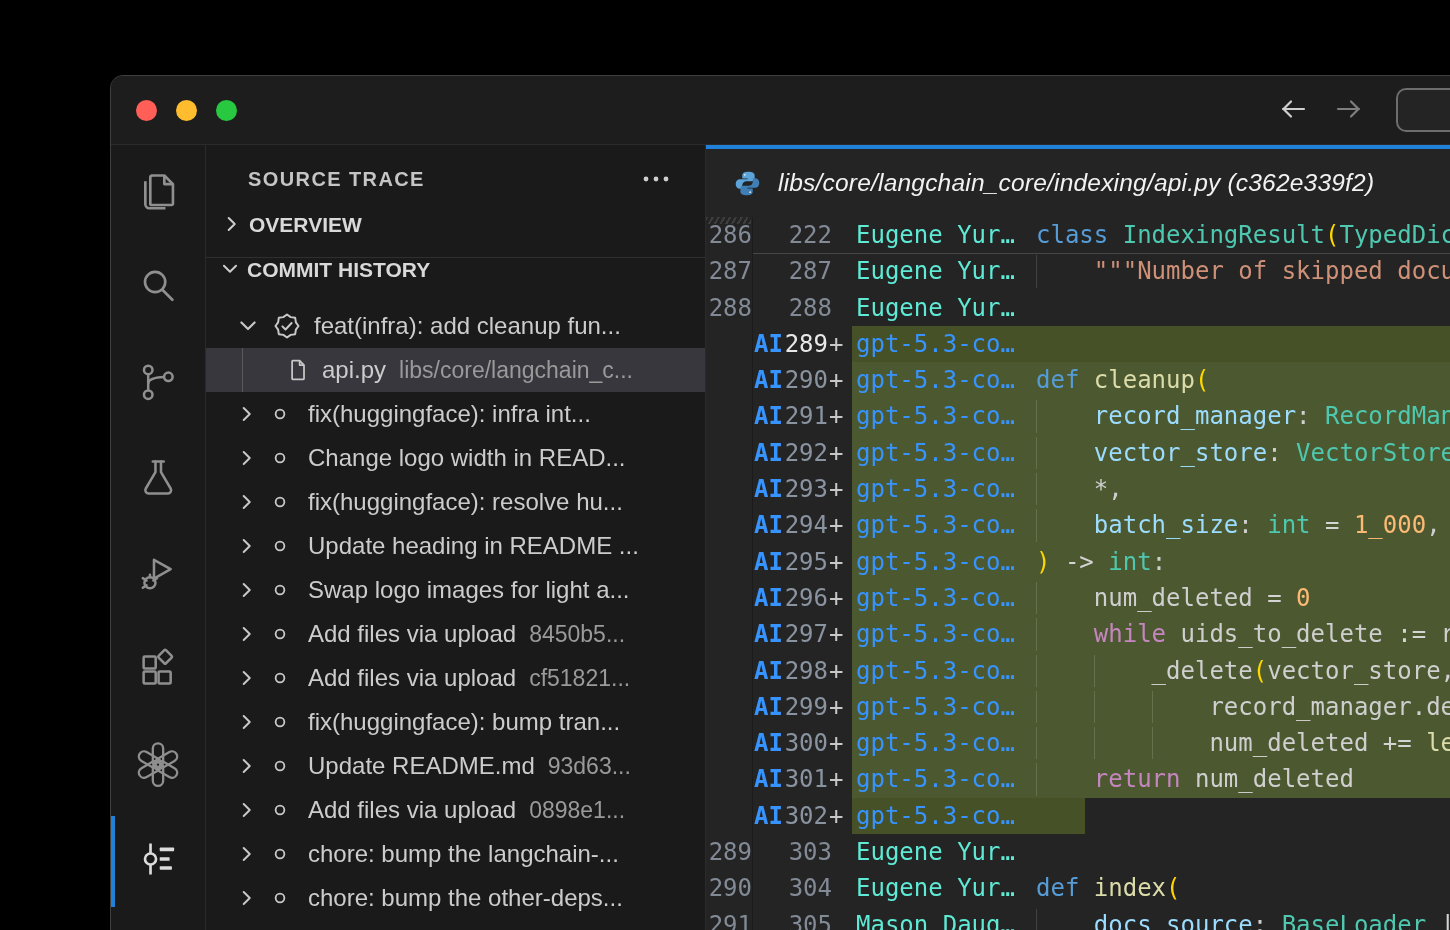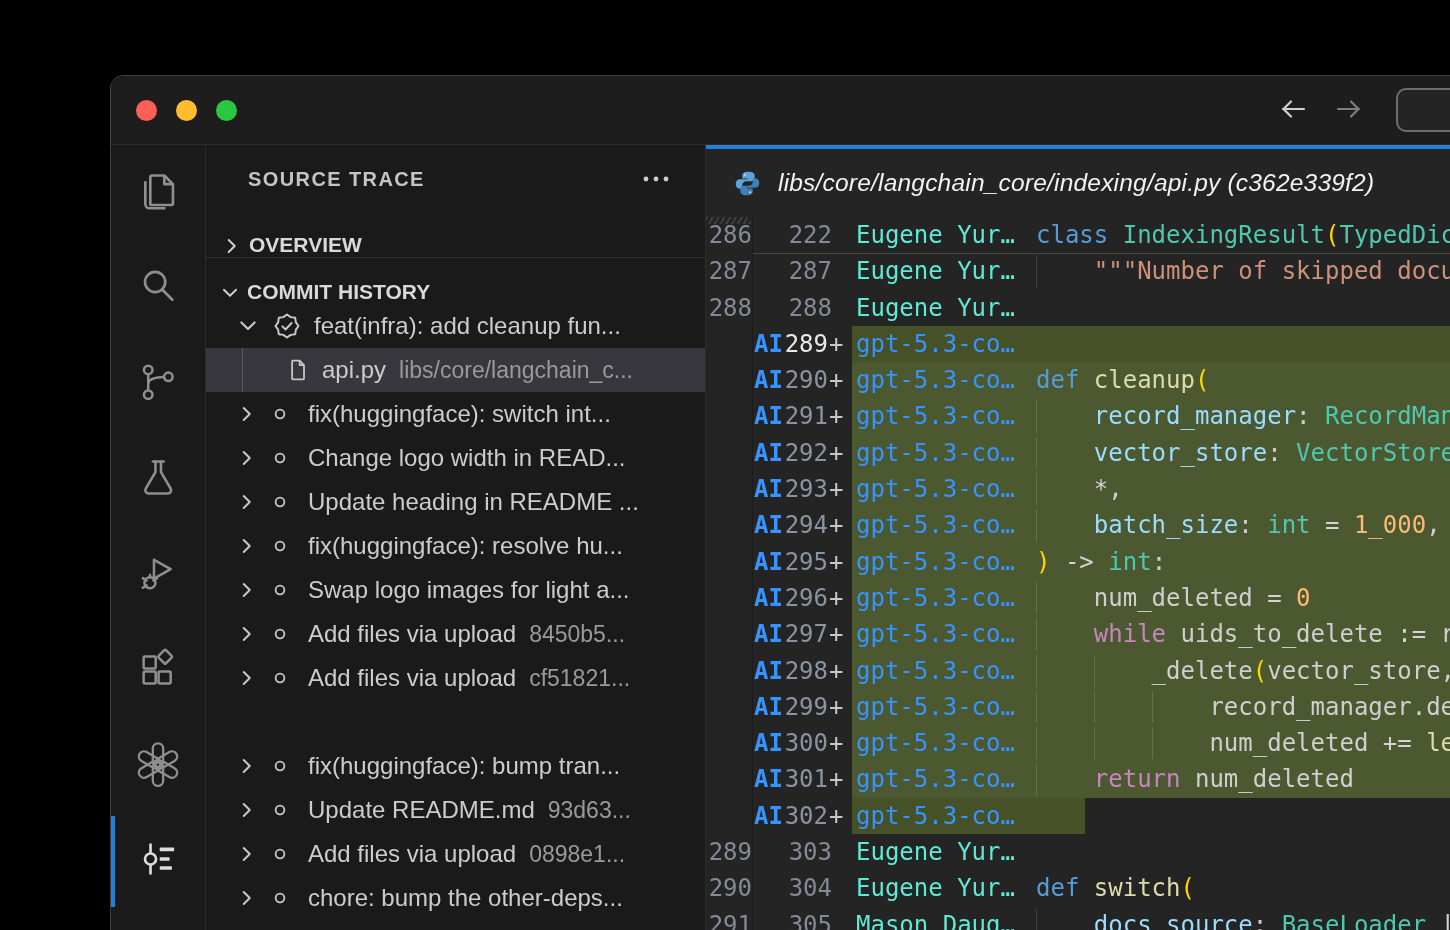--- a/index.html
+++ b/index.html
@@ -24,21 +24,21 @@
   .ab-item svg{width:46px;height:46px;}
   .ab-item.active{color:#dcdcdc;}
   .ab-item.active::before{content:'';position:absolute;left:0;top:2px;bottom:2px;width:4px;background:#2180d8;}
   
   .sidebar{width:500px;flex:none;background:#1a1a1a;border-right:1px solid #2b2b2b;display:flex;
     flex-direction:column;color:#cccccc;overflow:hidden;}
   .sb-header{height:68px;flex:none;display:flex;align-items:center;padding:0 36px 0 42px;}
   .sb-title{font-size:20px;font-weight:bold;letter-spacing:1.4px;color:#c5c5c5;}
   .sb-more{margin-left:auto;color:#cfcfcf;display:flex;align-items:center;cursor:pointer;}
   .sb-more svg{width:26px;height:8px;}
-  .sb-section{flex:none;display:flex;align-items:flex-end;font-weight:bold;font-size:21px;color:#d9d9d9;}
+  .sb-section{flex:none;display:flex;align-items:flex-start;font-weight:bold;font-size:21px;color:#d9d9d9;}
   .sb-section .ic{display:flex;margin-right:6px;color:#cccccc;}
   .sb-section .ic svg{width:22px;height:22px;}
   .sec-overview{height:45px;border-bottom:1px solid #2f2f2f;padding-left:15px;}
   .sec-commits{height:46px;padding-left:13px;}
   .tree{flex:1;overflow:hidden;}
   .trow{height:44px;display:flex;align-items:center;font-size:24px;color:#cccccc;position:relative;cursor:pointer;white-space:nowrap;}
   .trow.selected{background:#37373d;}
   .trow .ic{display:flex;color:#c8c8c8;flex:none;}
   .t-label{color:#cccccc;}
   .t-desc{color:#9a9a9a;margin-left:13px;font-size:23px;}
@@ -230,21 +230,21 @@
             <span class="ic" style="margin-right: 12px;">
               <svg viewBox="0 0 20 20" fill="none" stroke="currentColor" stroke-width="1.8" stroke-linecap="round" stroke-linejoin="round" style="width: 22px; height: 22px;">
                 <path d="M7 4.5l5.5 5.5L7 15.5"></path>
               </svg>
             </span>
             <span class="ic" style="margin-right: 18px;">
               <svg viewBox="0 0 22 22" fill="none" stroke="currentColor" stroke-width="2" style="width: 20px; height: 20px;">
                 <circle cx="11" cy="11" r="4.8"></circle>
               </svg>
             </span>
-            <span class="t-label">fix(huggingface): switch int...</span>
+            <span class="t-label">fix(huggingface): infra int...</span>
           </div>
           <div class="trow" style="padding-left: 30px;">
             <span class="ic" style="margin-right: 12px;">
               <svg viewBox="0 0 20 20" fill="none" stroke="currentColor" stroke-width="1.8" stroke-linecap="round" stroke-linejoin="round" style="width: 22px; height: 22px;">
                 <path d="M7 4.5l5.5 5.5L7 15.5"></path>
               </svg>
             </span>
             <span class="ic" style="margin-right: 18px;">
               <svg viewBox="0 0 22 22" fill="none" stroke="currentColor" stroke-width="2" style="width: 20px; height: 20px;">
                 <circle cx="11" cy="11" r="4.8"></circle>
@@ -256,34 +256,34 @@
             <span class="ic" style="margin-right: 12px;">
               <svg viewBox="0 0 20 20" fill="none" stroke="currentColor" stroke-width="1.8" stroke-linecap="round" stroke-linejoin="round" style="width: 22px; height: 22px;">
                 <path d="M7 4.5l5.5 5.5L7 15.5"></path>
               </svg>
             </span>
             <span class="ic" style="margin-right: 18px;">
               <svg viewBox="0 0 22 22" fill="none" stroke="currentColor" stroke-width="2" style="width: 20px; height: 20px;">
                 <circle cx="11" cy="11" r="4.8"></circle>
               </svg>
             </span>
+            <span class="t-label">fix(huggingface): resolve hu...</span>
+          </div>
+          <div class="trow" style="padding-left: 30px;">
+            <span class="ic" style="margin-right: 12px;">
+              <svg viewBox="0 0 20 20" fill="none" stroke="currentColor" stroke-width="1.8" stroke-linecap="round" stroke-linejoin="round" style="width: 22px; height: 22px;">
+                <path d="M7 4.5l5.5 5.5L7 15.5"></path>
+              </svg>
+            </span>
+            <span class="ic" style="margin-right: 18px;">
+              <svg viewBox="0 0 22 22" fill="none" stroke="currentColor" stroke-width="2" style="width: 20px; height: 20px;">
+                <circle cx="11" cy="11" r="4.8"></circle>
+              </svg>
+            </span>
             <span class="t-label">Update heading in README ...</span>
-          </div>
-          <div class="trow" style="padding-left: 30px;">
-            <span class="ic" style="margin-right: 12px;">
-              <svg viewBox="0 0 20 20" fill="none" stroke="currentColor" stroke-width="1.8" stroke-linecap="round" stroke-linejoin="round" style="width: 22px; height: 22px;">
-                <path d="M7 4.5l5.5 5.5L7 15.5"></path>
-              </svg>
-            </span>
-            <span class="ic" style="margin-right: 18px;">
-              <svg viewBox="0 0 22 22" fill="none" stroke="currentColor" stroke-width="2" style="width: 20px; height: 20px;">
-                <circle cx="11" cy="11" r="4.8"></circle>
-              </svg>
-            </span>
-            <span class="t-label">fix(huggingface): resolve hu...</span>
           </div>
           <div class="trow" style="padding-left: 30px;">
             <span class="ic" style="margin-right: 12px;">
               <svg viewBox="0 0 20 20" fill="none" stroke="currentColor" stroke-width="1.8" stroke-linecap="round" stroke-linejoin="round" style="width: 22px; height: 22px;">
                 <path d="M7 4.5l5.5 5.5L7 15.5"></path>
               </svg>
             </span>
             <span class="ic" style="margin-right: 18px;">
               <svg viewBox="0 0 22 22" fill="none" stroke="currentColor" stroke-width="2" style="width: 20px; height: 20px;">
                 <circle cx="11" cy="11" r="4.8"></circle>
@@ -312,21 +312,21 @@
               </svg>
             </span>
             <span class="ic" style="margin-right: 18px;">
               <svg viewBox="0 0 22 22" fill="none" stroke="currentColor" stroke-width="2" style="width: 20px; height: 20px;">
                 <circle cx="11" cy="11" r="4.8"></circle>
               </svg>
             </span>
             <span class="t-label">Add files via upload</span>
             <span class="t-desc">cf51821...</span>
           </div>
-          <div class="trow" style="padding-left: 30px; margin-top: 44px;">
+          <div class="trow" style="padding-left: 30px;">
             <span class="ic" style="margin-right: 12px;">
               <svg viewBox="0 0 20 20" fill="none" stroke="currentColor" stroke-width="1.8" stroke-linecap="round" stroke-linejoin="round" style="width: 22px; height: 22px;">
                 <path d="M7 4.5l5.5 5.5L7 15.5"></path>
               </svg>
             </span>
             <span class="ic" style="margin-right: 18px;">
               <svg viewBox="0 0 22 22" fill="none" stroke="currentColor" stroke-width="2" style="width: 20px; height: 20px;">
                 <circle cx="11" cy="11" r="4.8"></circle>
               </svg>
             </span>
@@ -364,34 +364,34 @@
             <span class="ic" style="margin-right: 12px;">
               <svg viewBox="0 0 20 20" fill="none" stroke="currentColor" stroke-width="1.8" stroke-linecap="round" stroke-linejoin="round" style="width: 22px; height: 22px;">
                 <path d="M7 4.5l5.5 5.5L7 15.5"></path>
               </svg>
             </span>
             <span class="ic" style="margin-right: 18px;">
               <svg viewBox="0 0 22 22" fill="none" stroke="currentColor" stroke-width="2" style="width: 20px; height: 20px;">
                 <circle cx="11" cy="11" r="4.8"></circle>
               </svg>
             </span>
+            <span class="t-label">chore: bump the langchain-...</span>
+          </div>
+          <div class="trow" style="padding-left: 30px;">
+            <span class="ic" style="margin-right: 12px;">
+              <svg viewBox="0 0 20 20" fill="none" stroke="currentColor" stroke-width="1.8" stroke-linecap="round" stroke-linejoin="round" style="width: 22px; height: 22px;">
+                <path d="M7 4.5l5.5 5.5L7 15.5"></path>
+              </svg>
+            </span>
+            <span class="ic" style="margin-right: 18px;">
+              <svg viewBox="0 0 22 22" fill="none" stroke="currentColor" stroke-width="2" style="width: 20px; height: 20px;">
+                <circle cx="11" cy="11" r="4.8"></circle>
+              </svg>
+            </span>
             <span class="t-label">chore: bump the other-deps...</span>
-          </div>
-          <div class="trow" style="padding-left: 30px;">
-            <span class="ic" style="margin-right: 12px;">
-              <svg viewBox="0 0 20 20" fill="none" stroke="currentColor" stroke-width="1.8" stroke-linecap="round" stroke-linejoin="round" style="width: 22px; height: 22px;">
-                <path d="M7 4.5l5.5 5.5L7 15.5"></path>
-              </svg>
-            </span>
-            <span class="ic" style="margin-right: 18px;">
-              <svg viewBox="0 0 22 22" fill="none" stroke="currentColor" stroke-width="2" style="width: 20px; height: 20px;">
-                <circle cx="11" cy="11" r="4.8"></circle>
-              </svg>
-            </span>
-            <span class="t-label">chore: bump the langchain-...</span>
           </div>
         </div>
     </div>
 
     <div class="editor">
       <div class="tabstrip">
         <span class="tab-icon">
           <svg viewBox="0 0 48 48">
             <path fill="#5ba3d9" d="M24 3c-6.2 0-9.3 2.7-9.3 6.2V15h9.6v1.6H10.4C6.4 16.6 3 19.5 3 25s3.4 8.4 7.4 8.4h4.2v-6.2c0-4.1 3.5-7.2 7.6-7.2h9.3c3.1 0 5.2-2.3 5.2-5.2V9.2C36.7 5.7 32.9 3 26.7 3H24z"></path>
             <circle cx="19.2" cy="8.6" r="1.7" fill="#d7e9f7"></circle>
@@ -415,18 +415,18 @@
           <div class="crow"><div class="gbg"></div><div class="ig" style="left: 330px;"></div><span class="ai-tag">AI</span><span class="ai-num">294</span><span class="plus">+</span><span class="model">gpt-5.3-co…</span><span class="ct-line"><span class="seg pl">    </span><span class="seg pm">batch_size</span><span class="seg pl">: </span><span class="seg ty">int</span><span class="seg pl"> </span><span class="seg op">=</span><span class="seg pl"> </span><span class="seg nu">1_000</span><span class="seg pl">,</span></span></div>
           <div class="crow"><div class="gbg"></div><span class="ai-tag">AI</span><span class="ai-num">295</span><span class="plus">+</span><span class="model">gpt-5.3-co…</span><span class="ct-line"><span class="seg br">)</span><span class="seg pl"> </span><span class="seg op">-&gt;</span><span class="seg pl"> </span><span class="seg ty">int</span><span class="seg pl">:</span></span></div>
           <div class="crow"><div class="gbg"></div><div class="ig" style="left: 330px;"></div><span class="ai-tag">AI</span><span class="ai-num">296</span><span class="plus">+</span><span class="model">gpt-5.3-co…</span><span class="ct-line"><span class="seg pl">    num_deleted </span><span class="seg op">=</span><span class="seg pl"> </span><span class="seg nu">0</span></span></div>
           <div class="crow"><div class="gbg"></div><div class="ig" style="left: 330px;"></div><span class="ai-tag">AI</span><span class="ai-num">297</span><span class="plus">+</span><span class="model">gpt-5.3-co…</span><span class="ct-line"><span class="seg pl">    </span><span class="seg ct">while</span><span class="seg pl"> uids_to_delete </span><span class="seg op">:=</span><span class="seg pl"> record_manager.</span></span></div>
           <div class="crow"><div class="gbg"></div><div class="ig" style="left: 330px;"></div><div class="ig" style="left: 387.8px;"></div><span class="ai-tag">AI</span><span class="ai-num">298</span><span class="plus">+</span><span class="model">gpt-5.3-co…</span><span class="ct-line"><span class="seg pl">        _delete</span><span class="seg br">(</span><span class="seg pl">vector_store,</span></span></div>
           <div class="crow"><div class="gbg"></div><div class="ig" style="left: 330px;"></div><div class="ig" style="left: 387.8px;"></div><div class="ig" style="left: 445.6px;"></div><span class="ai-tag">AI</span><span class="ai-num">299</span><span class="plus">+</span><span class="model">gpt-5.3-co…</span><span class="ct-line"><span class="seg pl">            record_manager.delete_keys</span></span></div>
           <div class="crow"><div class="gbg"></div><div class="ig" style="left: 330px;"></div><div class="ig" style="left: 387.8px;"></div><div class="ig" style="left: 445.6px;"></div><span class="ai-tag">AI</span><span class="ai-num">300</span><span class="plus">+</span><span class="model">gpt-5.3-co…</span><span class="ct-line"><span class="seg pl">            num_deleted </span><span class="seg op">+=</span><span class="seg pl"> </span><span class="seg fn">len</span></span></div>
           <div class="crow"><div class="gbg"></div><div class="ig" style="left: 330px;"></div><span class="ai-tag">AI</span><span class="ai-num">301</span><span class="plus">+</span><span class="model">gpt-5.3-co…</span><span class="ct-line"><span class="seg pl">    </span><span class="seg ct">return</span><span class="seg pl"> num_deleted</span></span></div>
           <div class="crow"><div class="gbg partial"></div><span class="ai-tag">AI</span><span class="ai-num">302</span><span class="plus">+</span><span class="model">gpt-5.3-co…</span><span class="ct-line"></span></div>
           <div class="crow"><span class="ln1">289</span><span class="ln2">303</span><span class="auth">Eugene Yur…</span><span class="ct-line"></span></div>
-          <div class="crow"><span class="ln1">290</span><span class="ln2">304</span><span class="auth">Eugene Yur…</span><span class="ct-line"><span class="seg kw">def</span><span class="seg pl"> </span><span class="seg fn">switch</span><span class="seg br">(</span></span></div>
+          <div class="crow"><span class="ln1">290</span><span class="ln2">304</span><span class="auth">Eugene Yur…</span><span class="ct-line"><span class="seg kw">def</span><span class="seg pl"> </span><span class="seg fn">index</span><span class="seg br">(</span></span></div>
           <div class="crow"><div class="ig" style="left: 330px;"></div><span class="ln1">291</span><span class="ln2">305</span><span class="auth">Mason Daug…</span><span class="ct-line"><span class="seg pl">    </span><span class="seg pm">docs_source</span><span class="seg pl">: </span><span class="seg ty">BaseLoader</span><span class="seg pl"> </span><span class="seg op">|</span></span></div>
         </div>
     </div>
   </div>
 </div>
 
 </body></html>

